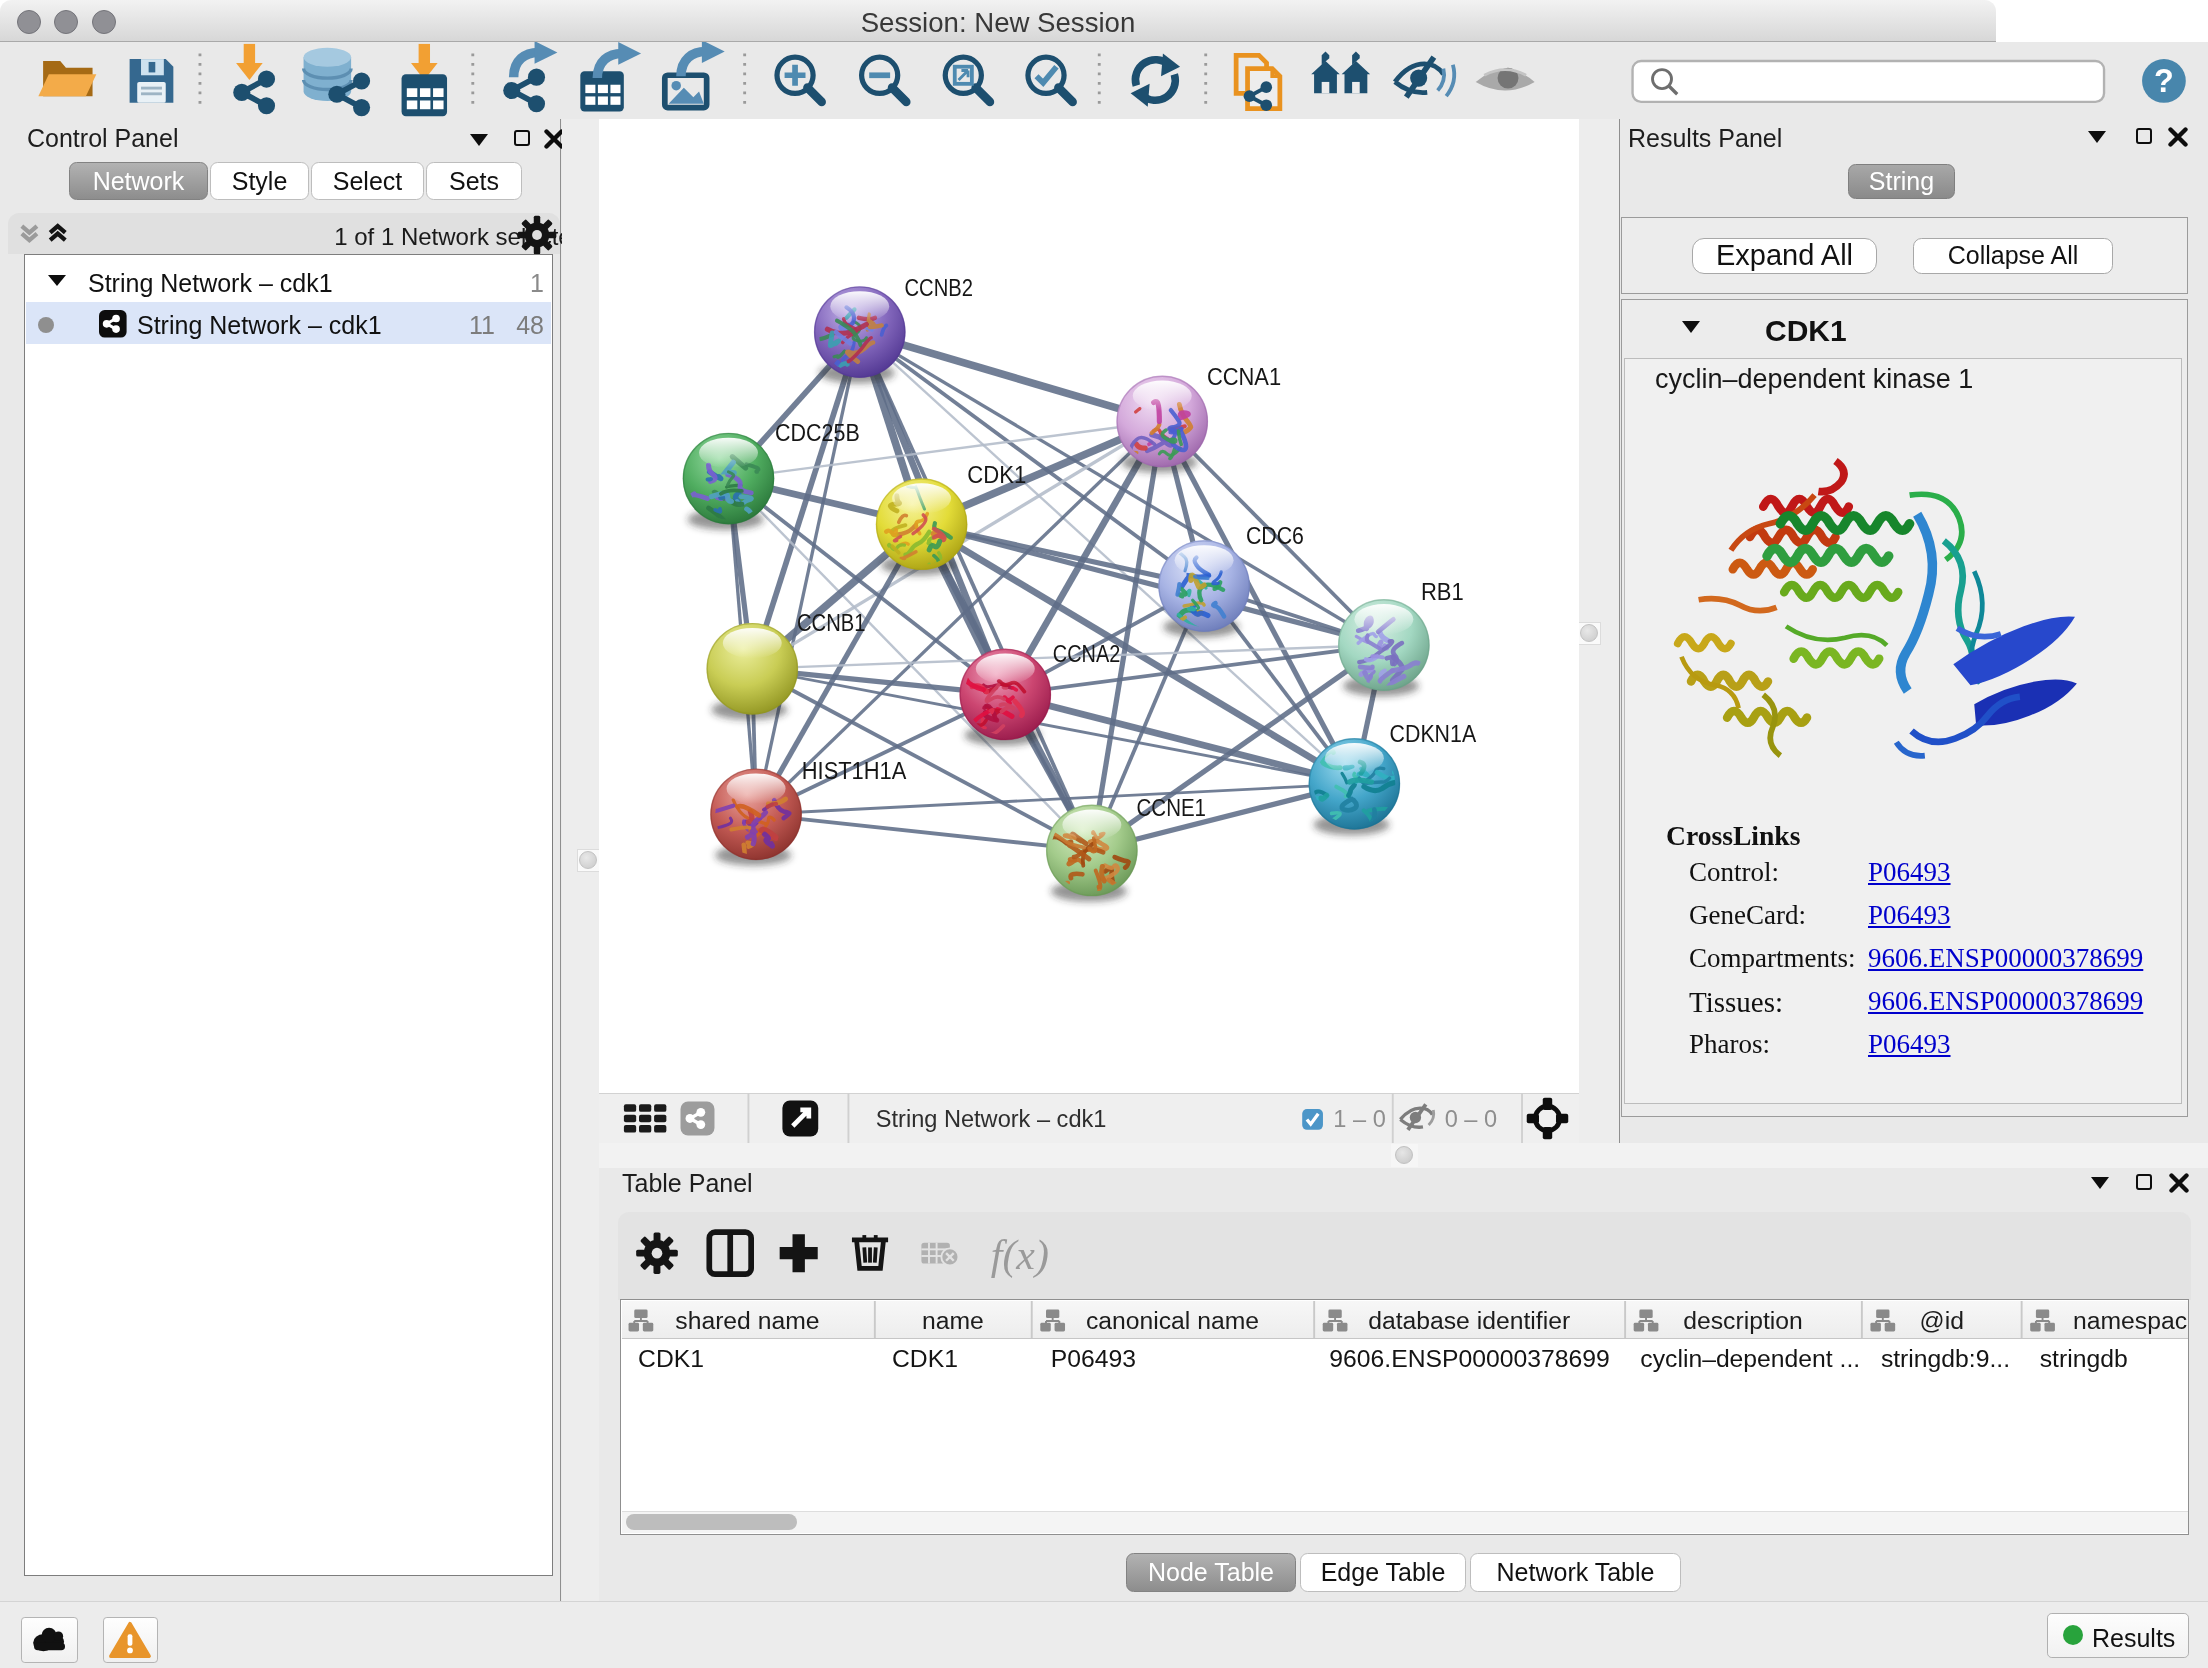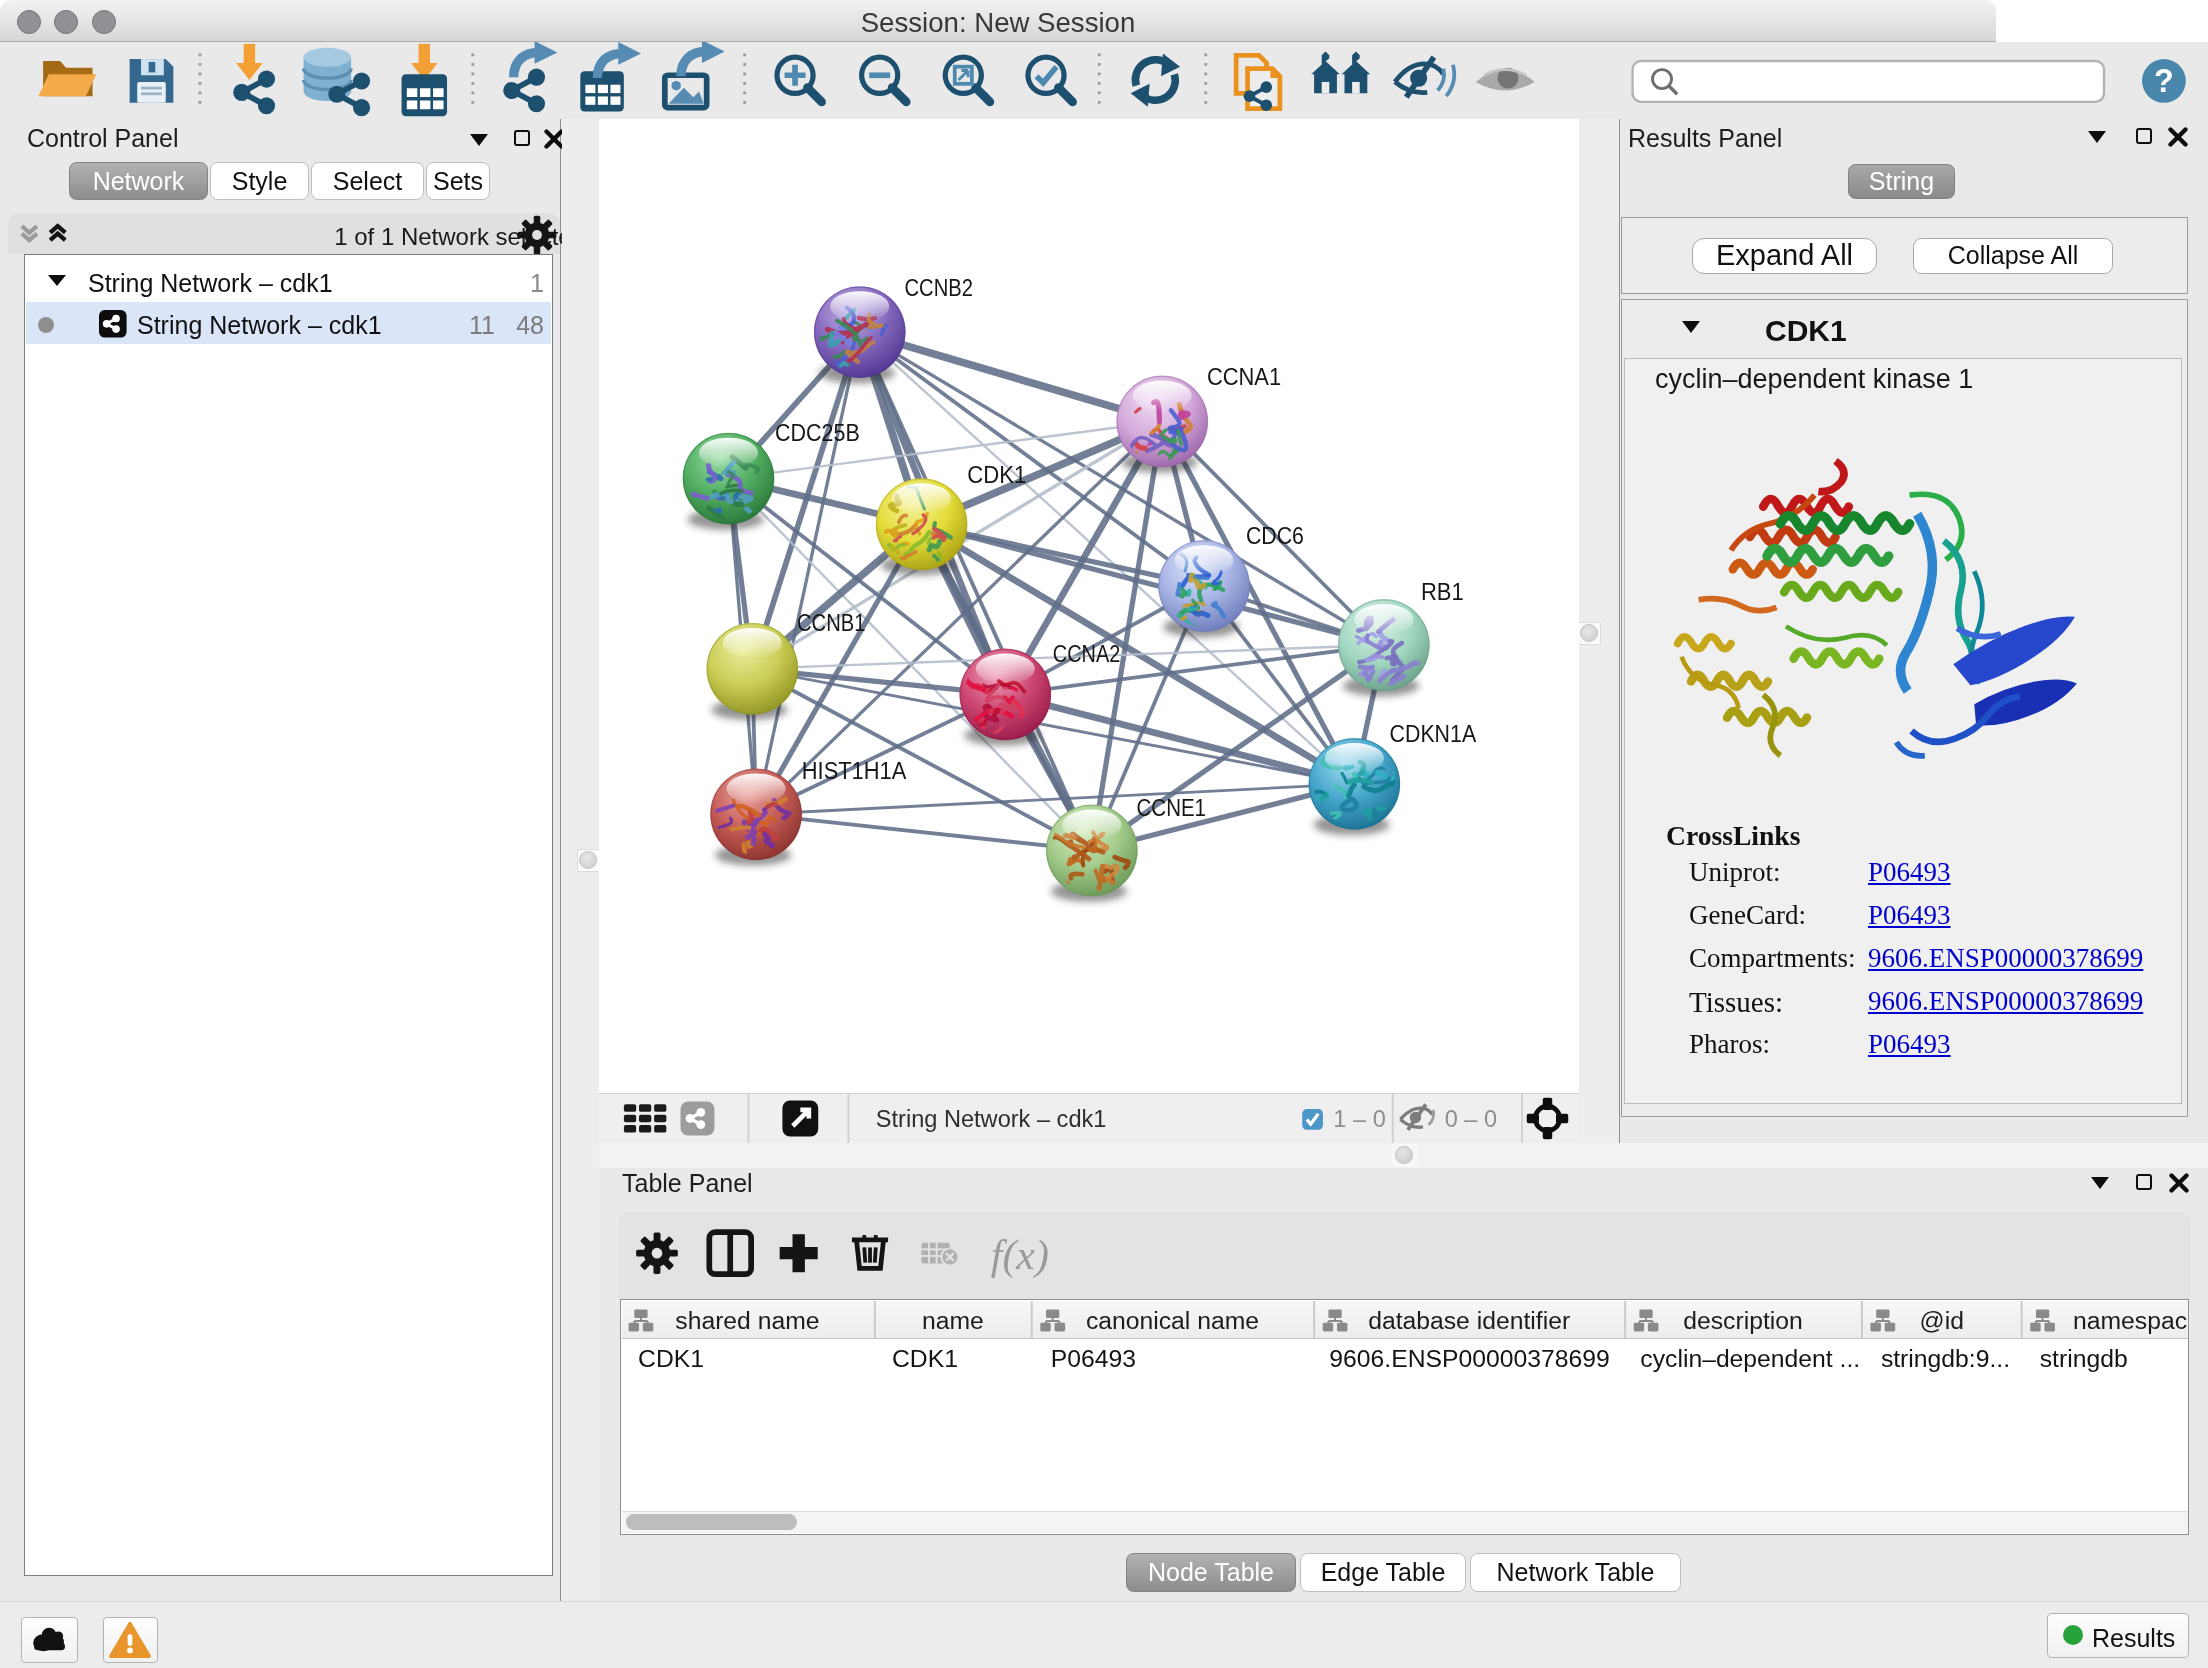--- a/index.html
+++ b/index.html
@@ -163,21 +163,21 @@
 <div id="controlpanel"></div>
 <div class="ptitle" style="left:27px;top:124px;">Control Panel</div>
 <div class="abs tri" style="left:470px;top:134px;"></div>
 <div class="abs sqr" style="left:514px;top:130px;"></div>
 <svg class="abs" style="left:544px;top:129px" width="20" height="20" viewBox="0 0 24 24">
 <path d="M3,3 L21,21 M21,3 L3,21" stroke="#0d0d0d" stroke-width="5.2" stroke-linecap="round"></path>
   </svg>
 <div class="abs tabbtn tabsel" style="left:69px;top:162px;width:139px;height:38px;line-height:36px;">Network</div>
 <div class="abs tabbtn" style="left:210px;top:162px;width:99px;height:38px;line-height:36px;">Style</div>
 <div class="abs tabbtn" style="left:311px;top:162px;width:113px;height:38px;line-height:36px;">Select</div>
-<div class="abs tabbtn" style="left:426px;top:162px;width:64px;height:38px;line-height:36px;">Sets</div>
+<div class="abs tabbtn" style="left:426px;top:162px;width:96px;height:38px;line-height:36px;">Sets</div>
 <div class="abs" style="left:7.6px;top:213px;width:552px;height:41px;background:#e0e0e0;border-radius:11.4px 11.4px 0 0;"></div>
 <svg class="abs" style="left:19px;top:223px" width="68" height="25" viewBox="0 0 72 26">
 <path d="M3,3 L11,10 L19,3 M3,11 L11,18 L19,11" fill="none" stroke="#9b9b9b" stroke-width="4.5"></path>
 <path d="M33,10 L41,3 L49,10 M33,18 L41,11 L49,18" fill="none" stroke="#141414" stroke-width="4.5"></path>
 </svg>
 <div class="abs" style="left:24px;top:223px;width:561px;text-align:right;font-size:24px;color:#1a1a1a;">1 of 1 Network selected</div>
 <svg class="abs" style="left:514px;top:215px" width="46" height="40" viewBox="0 0 48 42">
     <circle cx="24" cy="21" r="13" fill="#141414"></circle>
     <rect x="36.5" y="16.6" width="6.8" height="8.8" rx="1.6" fill="#141414" transform="rotate(90 39.9 21.0)"></rect>
     <rect x="31.8" y="27.8" width="6.8" height="8.8" rx="1.6" fill="#141414" transform="rotate(135 35.2 32.2)"></rect>
@@ -744,21 +744,21 @@
     <path d="M286,88 q26,20 18,52 q-8,30 6,52 q12,20 2,42" fill="none" stroke="#18a090" stroke-width="7"></path>
     <path d="M318,120 q16,34 2,66 q-12,28 4,52" fill="none" stroke="#0e8898" stroke-width="5"></path>
     <path d="M258,60 q24,40 12,84 q-10,40 -24,62 q-12,20 2,40" fill="none" stroke="#2e86d0" stroke-width="10"></path>
     <path d="M296,218 q36,-26 74,-40 q32,-12 54,-10 q-14,24 -46,44 q-34,22 -64,28 Z" fill="#2748cc"></path>
     <path d="M318,260 q30,-18 64,-24 q28,-5 44,2 q-18,22 -50,34 q-30,12 -56,10 Z" fill="#1a30b4"></path>
     <path d="M252,288 q20,18 46,8 q22,-8 34,-24 q14,-18 34,-20" fill="none" stroke="#2050c8" stroke-width="7"></path>
     <path d="M236,300 q10,16 30,14" fill="none" stroke="#2866cc" stroke-width="6"></path>
     <path d="M300,180 q22,14 46,6" fill="none" stroke="#3a66d8" stroke-width="6"></path>
   </svg>
 <div class="abs serif" style="left:1666px;top:820px;font-size:27.6px;font-weight:bold;color:#111;">CrossLinks</div>
-<div class="abs serif" style="left:1689px;top:857px;font-size:27px;color:#111;">Uniprot:</div>
+<div class="abs serif" style="left:1689px;top:857px;font-size:27px;color:#111;">Control:</div>
 <div class="abs serif" style="left:1868px;top:857px;font-size:27px;color:#0000cc;text-decoration:underline;">P06493</div>
 <div class="abs serif" style="left:1689px;top:900px;font-size:27px;color:#111;">GeneCard:</div>
 <div class="abs serif" style="left:1868px;top:900px;font-size:27px;color:#0000cc;text-decoration:underline;">P06493</div>
 <div class="abs serif" style="left:1689px;top:943px;font-size:27px;color:#111;">Compartments:</div>
 <div class="abs serif" style="left:1868px;top:943px;font-size:27px;color:#0000cc;text-decoration:underline;">9606.ENSP00000378699</div>
 <div class="abs serif" style="left:1689px;top:986px;font-size:29px;color:#111;">Tissues:</div>
 <div class="abs serif" style="left:1868px;top:986px;font-size:27px;color:#0000cc;text-decoration:underline;">9606.ENSP00000378699</div>
 <div class="abs serif" style="left:1689px;top:1029px;font-size:27px;color:#111;">Pharos:</div>
 <div class="abs serif" style="left:1868px;top:1029px;font-size:27px;color:#0000cc;text-decoration:underline;">P06493</div>
 <div id="tablepanel"></div>

